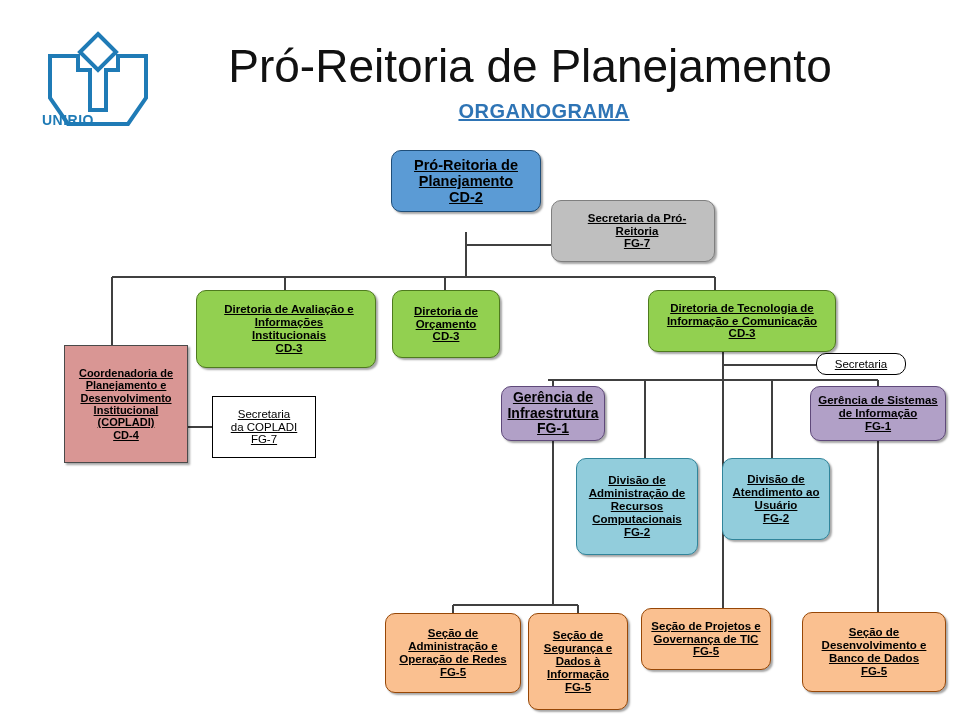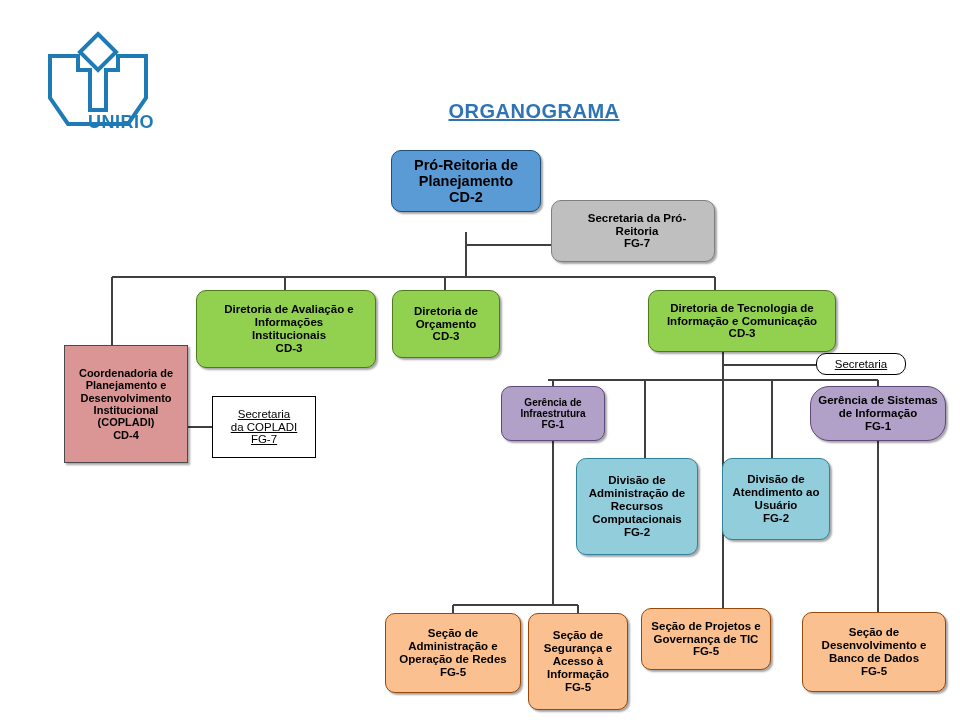--- a/index.html
+++ b/index.html
@@ -5,50 +5,50 @@
   html,body{margin:0;padding:0;}
   body{
     width:960px;height:720px;background:#ffffff;position:relative;overflow:hidden;
     font-family:"Liberation Sans", sans-serif;
   }
   #stage{position:absolute;left:0;top:0;width:960px;height:720px;}
 
   
   #logo{position:absolute;left:42px;top:26px;width:112px;height:112px;}
   #logo-text{
-    position:absolute;left:42px;top:112px;width:112px;text-align:right;
-    font-size:18px;font-weight:bold;color:#1F7BB6;letter-spacing:.5px;
+    position:absolute;left:42px;top:112px;width:112px;text-align:left;
+    font-size:14px;font-weight:bold;color:#1F7BB6;letter-spacing:.5px;
   }
   #page-title{
     position:absolute;left:180px;top:36px;width:700px;height:60px;
     font-size:46px;font-weight:400;color:#111;letter-spacing:0px;
     text-align:center;line-height:60px;white-space:nowrap;
   }
   #page-subtitle{
-    position:absolute;left:184px;top:100px;width:700px;
+    position:absolute;left:194px;top:100px;width:700px;
     text-align:center;font-size:20px;font-weight:bold;color:#2E74B5;
     text-decoration:underline;letter-spacing:.5px;
   }
 
   
   #wires{position:absolute;left:0;top:0;width:960px;height:720px;}
 
   
   .node{
     position:absolute;box-sizing:border-box;
     display:flex;align-items:center;justify-content:center;
     text-align:center;color:#000;font-weight:bold;
     border:1px solid #5A5A5A;
     padding:2px 4px;line-height:1.12;
     overflow:hidden;
   }
   .node span{display:block;width:100%;}
   .rounded{border-radius:10px;}
   .sharp{border-radius:0;}
-  .shadowed{box-shadow:2px 2px 2px rgba(0,0,0,.35);}
+  .shadowed{box-shadow:2px 2px 2px rgba(0,0,0,.35);text-decoration:underline;}
 
   .c-blue   {background:#5B9BD5;border-color:#1F4E79;}
   .c-gray   {background:#BFBFBF;border-color:#7F7F7F;}
   .c-green  {background:#92D050;border-color:#4E7A1E;}
   .c-rose   {background:#D99694;border-color:#4A4A4A;}
   .c-white  {background:#FFFFFF;border-color:#000000;text-decoration:underline;}
   .c-purple {background:#B1A0C7;border-color:#5F497A;}
   .c-cyan   {background:#92CDDC;border-color:#31859B;}
   .c-orange {background:#FAC090;border-color:#974706;}
 </style>
@@ -58,20 +58,21 @@
 <div id="stage">
 
   <svg id="logo" viewBox="0 0 112 112" aria-hidden="true">
     <g fill="none" stroke="#1F7BB6" stroke-width="4" stroke-linejoin="miter">
       <polygon points="56,8 74,26 56,44 38,26"></polygon>
       <path d="M8,30 L36,30 L36,44 L48,44 L48,84 L64,84 L64,44 L76,44 L76,30 L104,30 L104,72 L86,98 L26,98 L8,72 Z"></path>
     </g>
   </svg>
   <div id="logo-text">UNIRIO</div>
 
+  <div id="page-title">Pró-Reitoria de Planejamento</div>
   <div id="page-subtitle">ORGANOGRAMA</div>
 
   <svg id="wires" aria-hidden="true">
     <g stroke="#404040" stroke-width="1.6" fill="none" shape-rendering="crispEdges">
 
       <path d="M 466,232 L 466,245 L 551,245"></path>
 
       <path d="M 466,232 L 466,277"></path>
 
       <path d="M 112,277 L 715,277"></path>
@@ -163,21 +164,21 @@
       <span>CD-3</span>
     </span>
   </div>
 
   <div class="node rounded c-white" style="left:816px;top:353px;width:90px;height:22px;font-size:11.5px;font-weight:normal;">
     <span>
       <span>Secretaria</span>
     </span>
   </div>
 
-  <div class="node rounded shadowed c-purple" style="left:501px;top:386px;width:104px;height:55px;font-size:10px;">
+  <div class="node rounded shadowed c-purple" style="left:501px;top:386px;width:104px;height:55px;font-size:14px;">
     <span>
       <span>Gerência de</span>
       <span>Infraestrutura</span>
       <span>FG-1</span>
     </span>
   </div>
 
   <div class="node rounded shadowed c-cyan" style="left:576px;top:458px;width:122px;height:97px;font-size:11.5px;">
     <span>
       <span>Divisão de</span>
@@ -190,42 +191,42 @@
 
   <div class="node rounded shadowed c-cyan" style="left:722px;top:458px;width:108px;height:82px;font-size:11.5px;">
     <span>
       <span>Divisão de</span>
       <span>Atendimento ao</span>
       <span>Usuário</span>
       <span>FG-2</span>
     </span>
   </div>
 
-  <div class="node rounded shadowed c-purple" style="left:810px;top:386px;width:136px;height:55px;font-size:11.5px;border-radius:19px;">
+  <div class="node rounded shadowed c-purple" style="left:810px;top:386px;width:136px;height:55px;font-size:11.5px;">
     <span>
       <span>Gerência de Sistemas</span>
       <span>de Informação</span>
       <span>FG-1</span>
     </span>
   </div>
 
   <div class="node rounded shadowed c-orange" style="left:385px;top:613px;width:136px;height:80px;font-size:11.5px;">
     <span>
       <span>Seção de</span>
       <span>Administração e</span>
       <span>Operação de Redes</span>
       <span>FG-5</span>
     </span>
   </div>
 
   <div class="node rounded shadowed c-orange" style="left:528px;top:613px;width:100px;height:97px;font-size:11.5px;">
     <span>
       <span>Seção de</span>
       <span>Segurança e</span>
-      <span>Acesso à</span>
+      <span>Dados à</span>
       <span>Informação</span>
       <span>FG-5</span>
     </span>
   </div>
 
   <div class="node rounded shadowed c-orange" style="left:641px;top:608px;width:130px;height:62px;font-size:11.5px;">
     <span>
       <span>Seção de Projetos e</span>
       <span>Governança de TIC</span>
       <span>FG-5</span>

